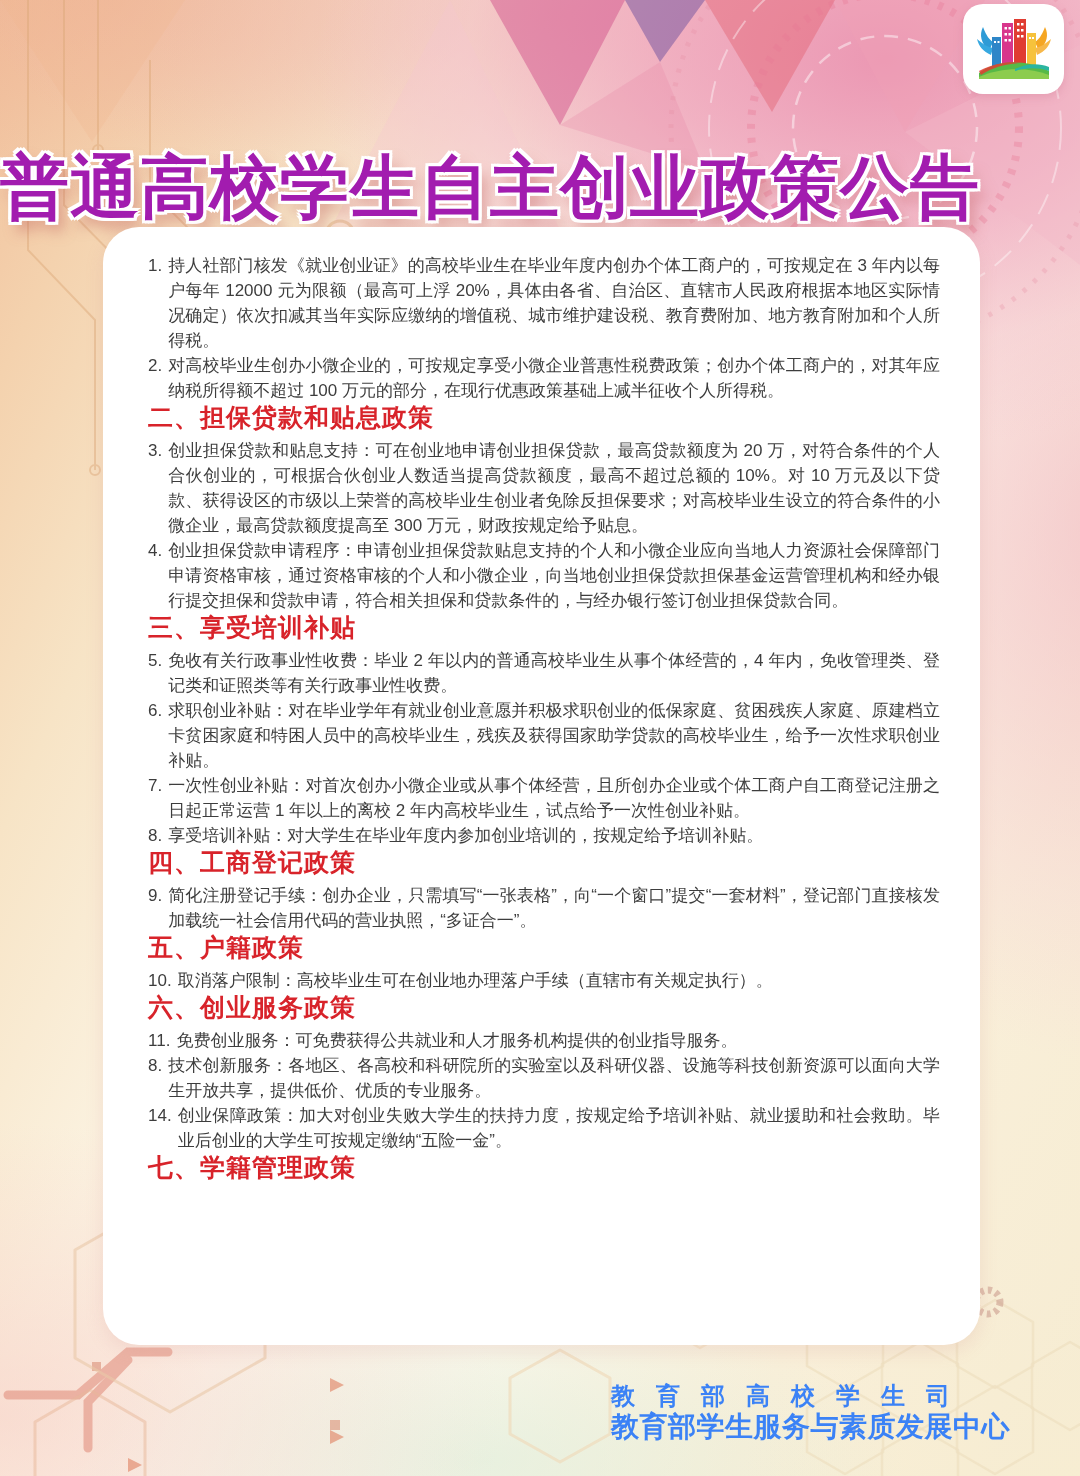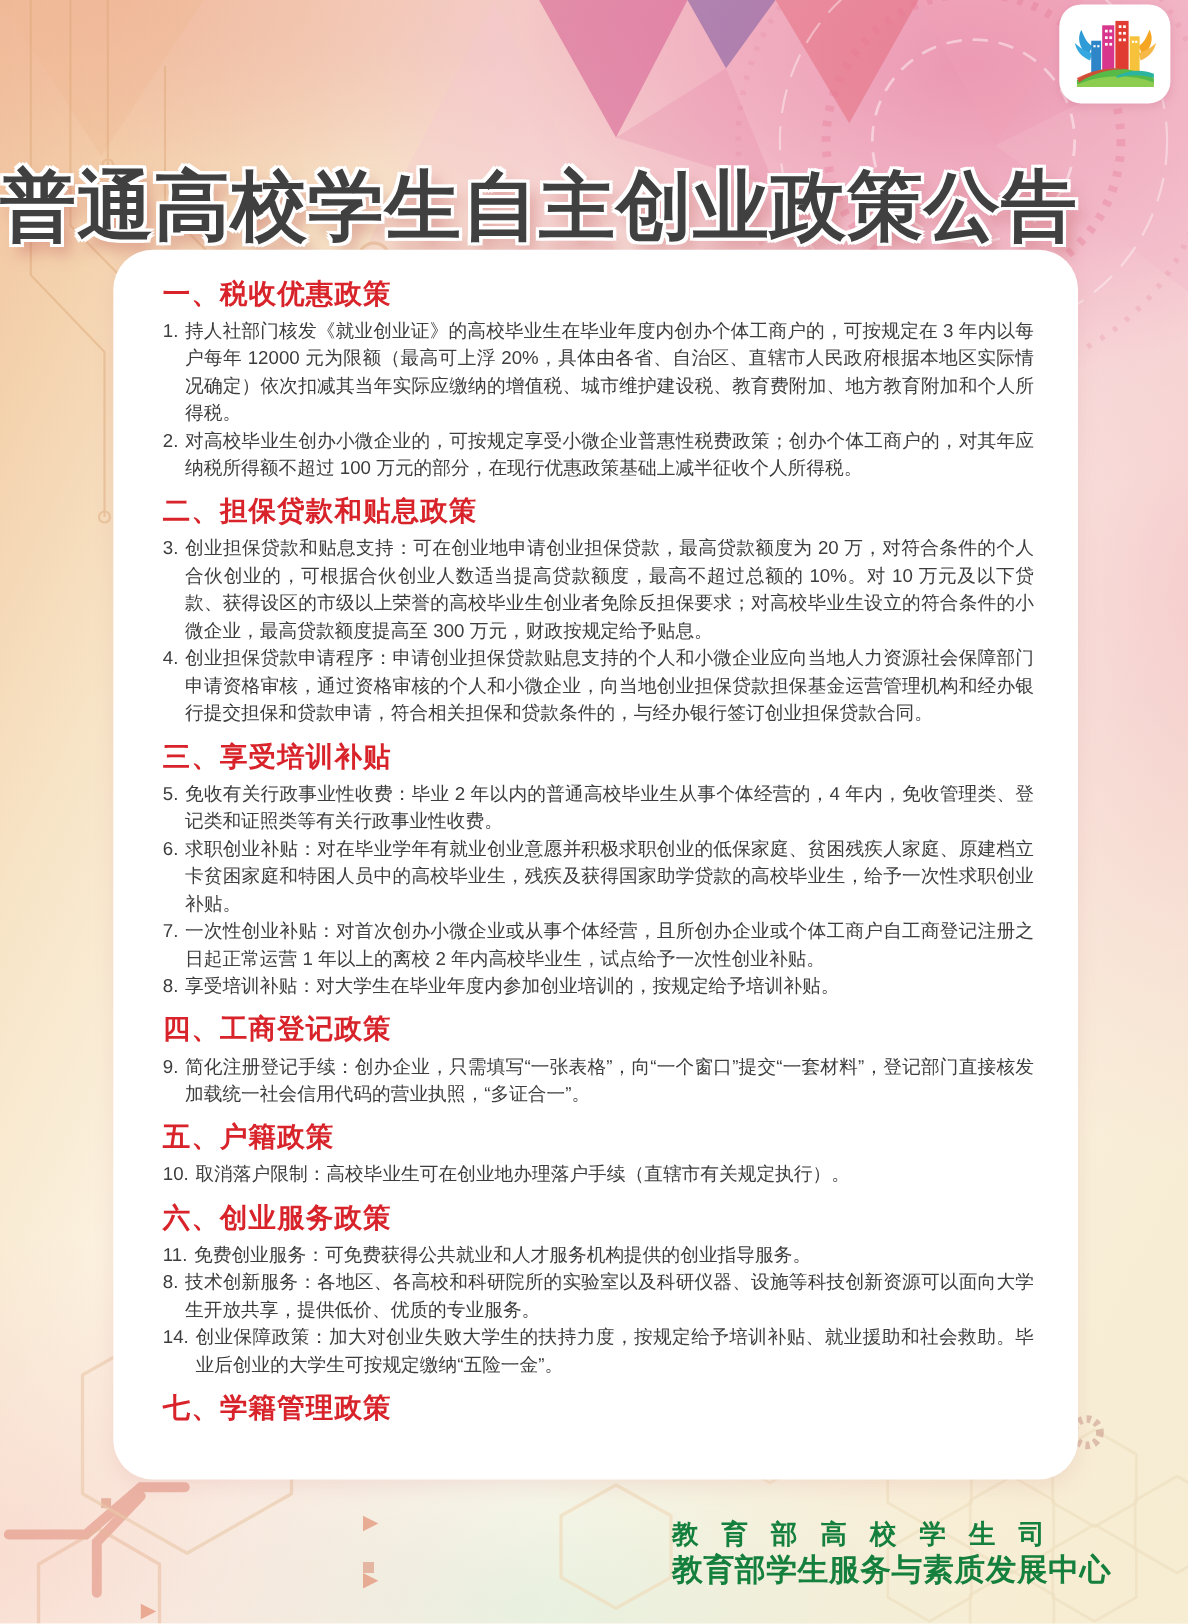--- a/index.html
+++ b/index.html
@@ -17,21 +17,21 @@
       radial-gradient(ellipse 520px 280px at 10% 0%, rgba(238,176,148,.55) 0%, rgba(255,255,255,0) 70%),
       radial-gradient(ellipse 720px 420px at 0% 96%, rgba(246,198,192,.5) 0%, rgba(255,255,255,0) 70%),
       radial-gradient(ellipse 560px 220px at 45% 99%, rgba(216,236,216,.55) 0%, rgba(255,255,255,0) 75%),
       radial-gradient(ellipse 480px 260px at 100% 100%, rgba(247,237,210,.9) 0%, rgba(255,255,255,0) 70%);
   }
   .deco-svg { position:absolute; inset:0; width:1080px; height:1476px; }
 
   
   .poster-title {
     position:absolute; top:96px; left:0; width:924px; text-align:center;
-    font-size:69px; font-weight:900; letter-spacing:1px; color:#404040; white-space:nowrap;
+    font-size:69px; font-weight:900; letter-spacing:1px; color:#a21caf; white-space:nowrap;
     text-shadow:
       -3px -3px 0 #fff, 0 -3px 0 #fff, 3px -3px 0 #fff,
       -3px 0 0 #fff, 3px 0 0 #fff,
       -3px 3px 0 #fff, 0 3px 0 #fff, 3px 3px 0 #fff,
       7px 10px 14px rgba(190,90,90,.55);
   }
 
   
   .logo-badge {
     position:absolute; top:4px; right:16px; width:101px; height:90px;
@@ -40,32 +40,32 @@
     display:flex; align-items:center; justify-content:center;
   }
 
   
   .content-card {
     position:absolute; left:103px; top:227px; width:877px; height:1118px;
     background:#ffffff; border-radius:36px; box-sizing:border-box;
     padding:26px 40px 18px 45px; overflow:hidden;
     box-shadow:0 6px 18px rgba(210,140,140,.18);
   }
-  .policy-section { margin-top:13px; }
+  .policy-section { }
   .policy-section:first-child { margin-top:0; }
   .section-heading {
     color:#d8232a; font-size:25px; line-height:29px; font-weight:800;
     letter-spacing:1px; margin:0 0 6px 0;
   }
   .policy-item { display:flex; font-size:17px; line-height:25px; color:#3d3d3d; }
   .item-num { flex:0 0 auto; margin-right:6px; }
   .item-text { flex:1 1 auto; text-align:justify; }
 
   
-  .poster-footer { position:absolute; top:1381px; right:70px; color:#15803d; font-weight:700; }
+  .poster-footer { position:absolute; top:1381px; right:70px; color:#3b82f6; font-weight:700; }
   .footer-line1 { font-size:24px; line-height:29px; letter-spacing:21px; margin-right:-21px; white-space:nowrap; }
   .footer-line2 { font-size:28px; line-height:29px; letter-spacing:.5px; margin-top:2px; white-space:nowrap; }
 </style>
 </head>
 <body>
 
 <div class="bg-layer bg-pink"></div>
 
 <svg class="deco-svg" viewBox="0 0 1080 1476" xmlns="http://www.w3.org/2000/svg">
 
@@ -170,21 +170,20 @@
     <path d="M4,64 C26,54 54,54 74,62 L74,66 L4,66 Z" fill="#8ccc4e"></path>
     <path d="M40,56 C52,50 64,50 74,54 L74,58 C62,54 50,55 40,58 Z" fill="#2bb5a0"></path>
     <path d="M4,58 C20,50 34,48 48,50 C32,50 18,54 6,62 Z" fill="#e03c31" opacity="0.85"></path>
   </svg>
 </div>
 
 <h1 class="poster-title">普通高校学生自主创业政策公告</h1>
 
 <div class="content-card" id="card">
   <section class="policy-section">
-    <h2 class="section-heading">一、税收优惠政策</h2>
 
   <div class="policy-item">
     <span class="item-num">1.</span>
     <span class="item-text">持人社部门核发《就业创业证》的高校毕业生在毕业年度内创办个体工商户的，可按规定在 3 年内以每户每年 12000 元为限额（最高可上浮 20%，具体由各省、自治区、直辖市人民政府根据本地区实际情况确定）依次扣减其当年实际应缴纳的增值税、城市维护建设税、教育费附加、地方教育附加和个人所得税。</span>
   </div>
 
   <div class="policy-item">
     <span class="item-num">2.</span>
     <span class="item-text">对高校毕业生创办小微企业的，可按规定享受小微企业普惠性税费政策；创办个体工商户的，对其年应纳税所得额不超过 100 万元的部分，在现行优惠政策基础上减半征收个人所得税。</span>
   </div>

